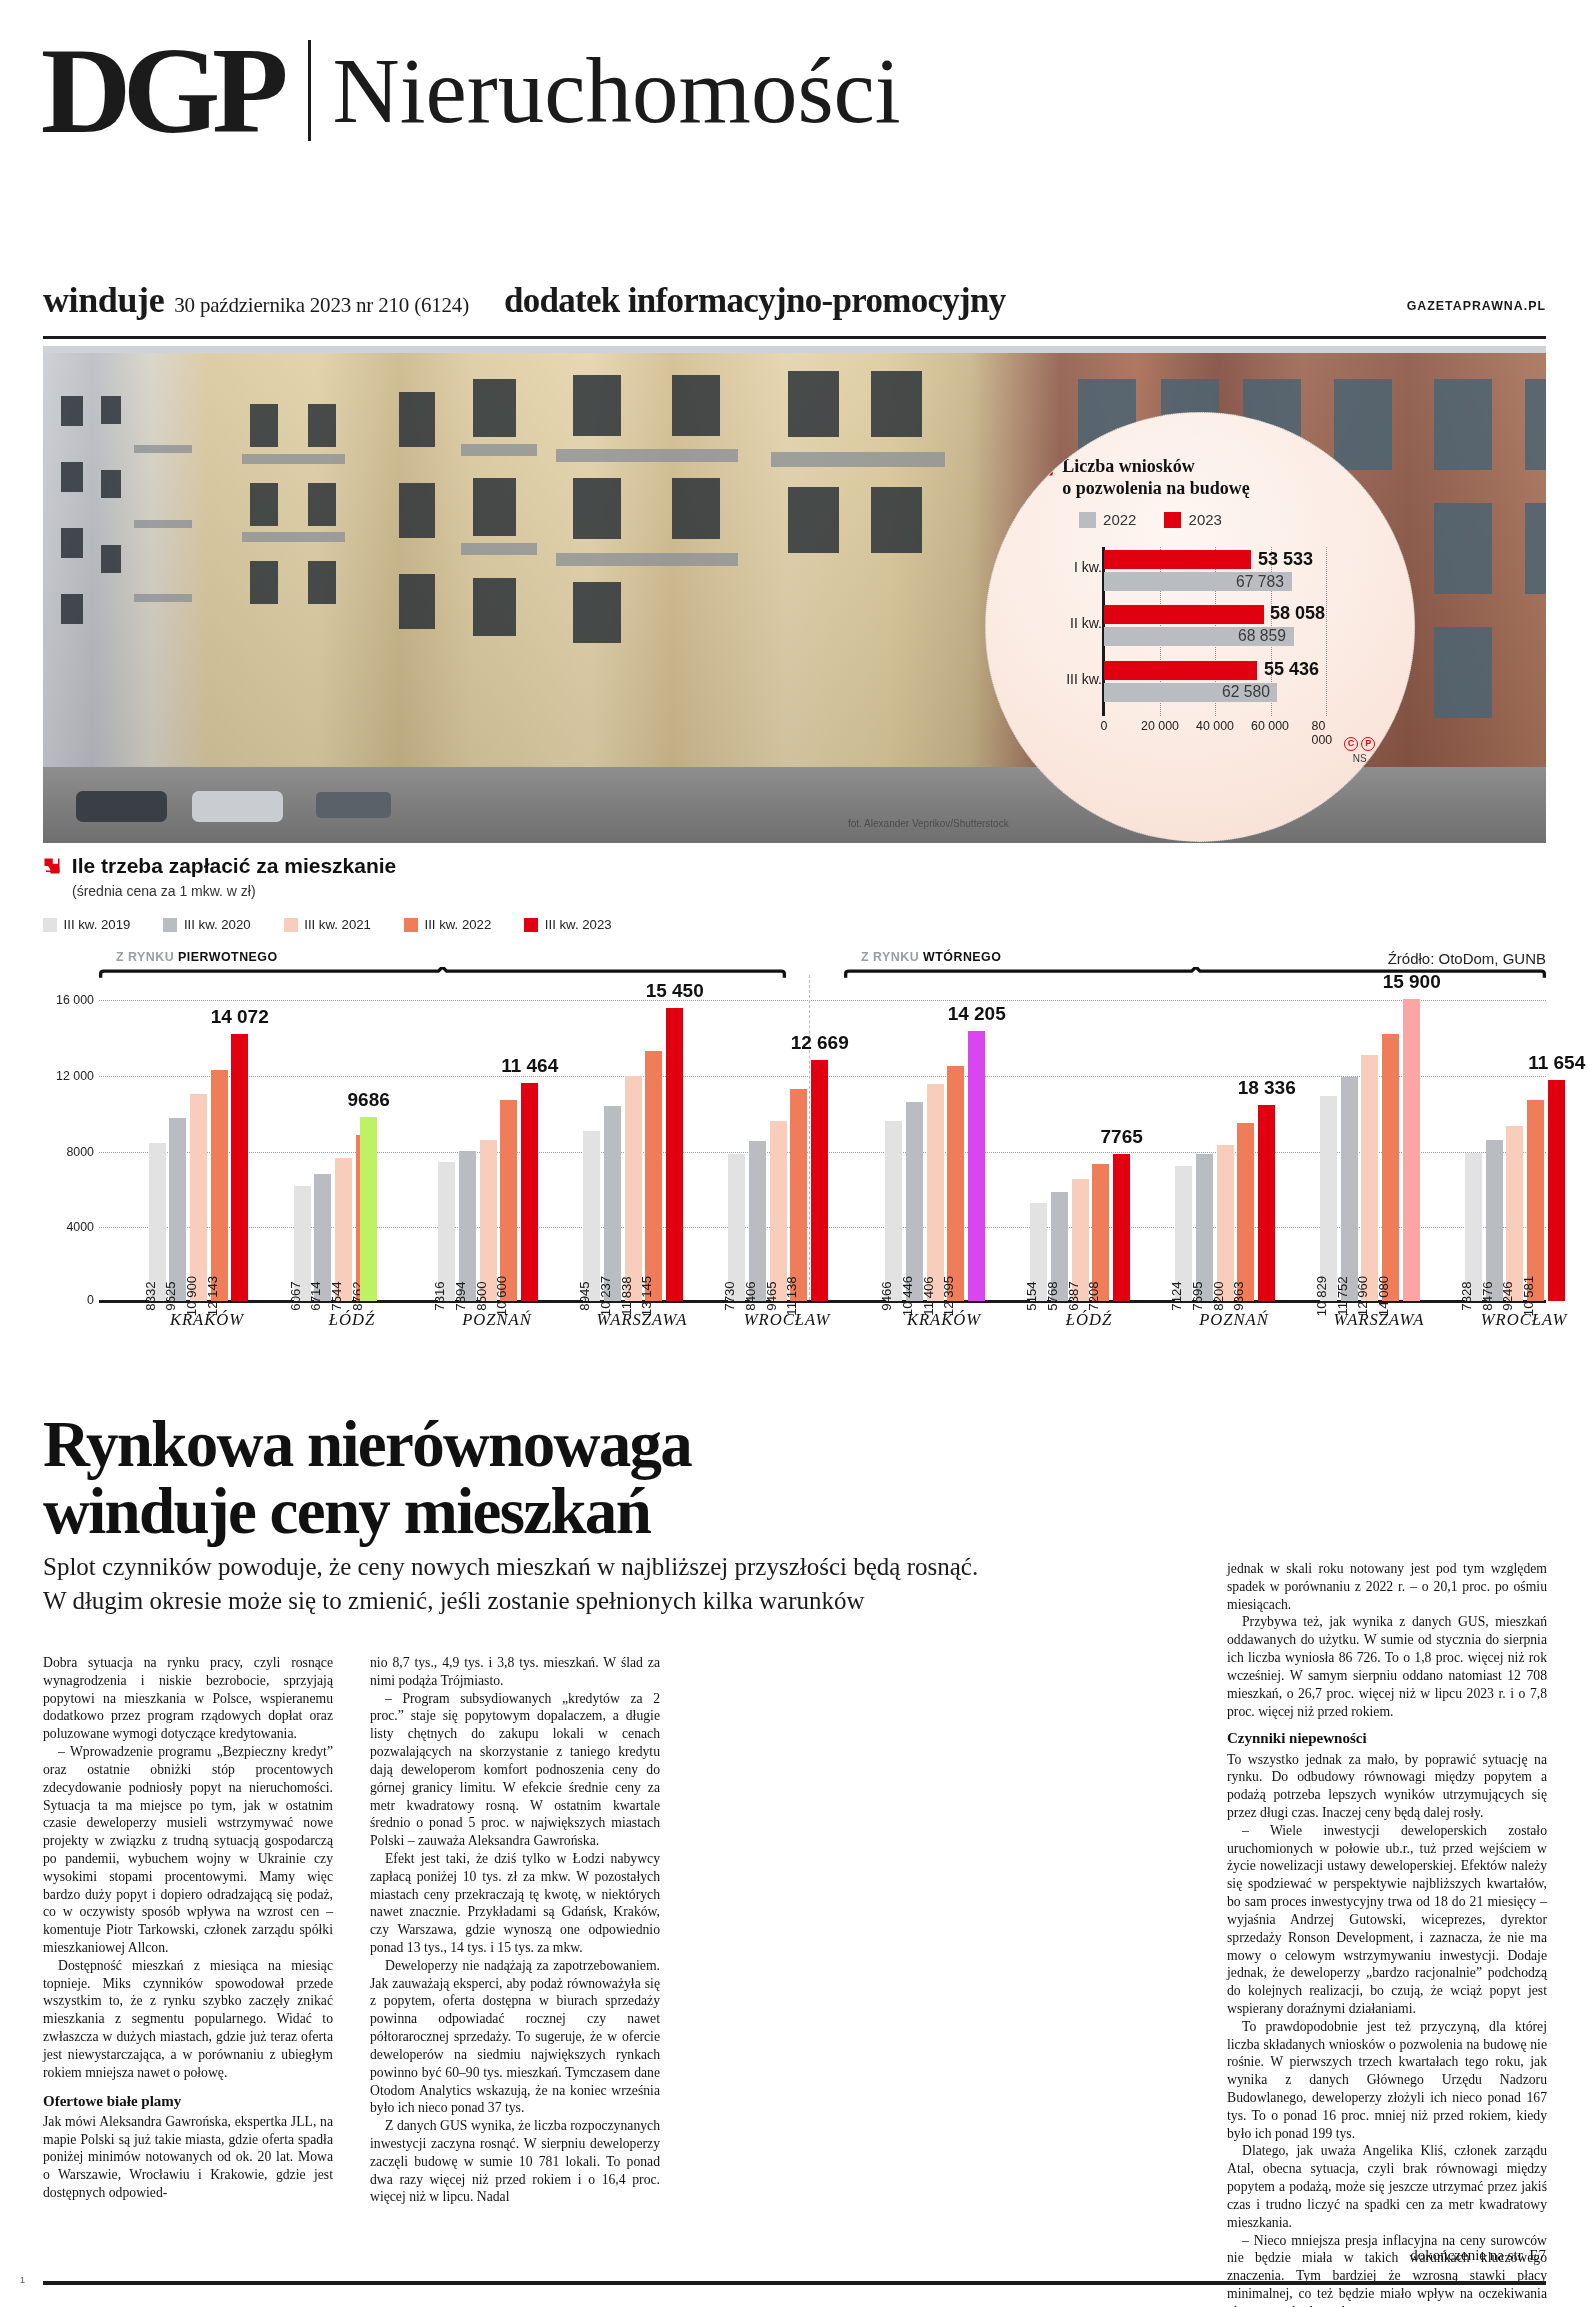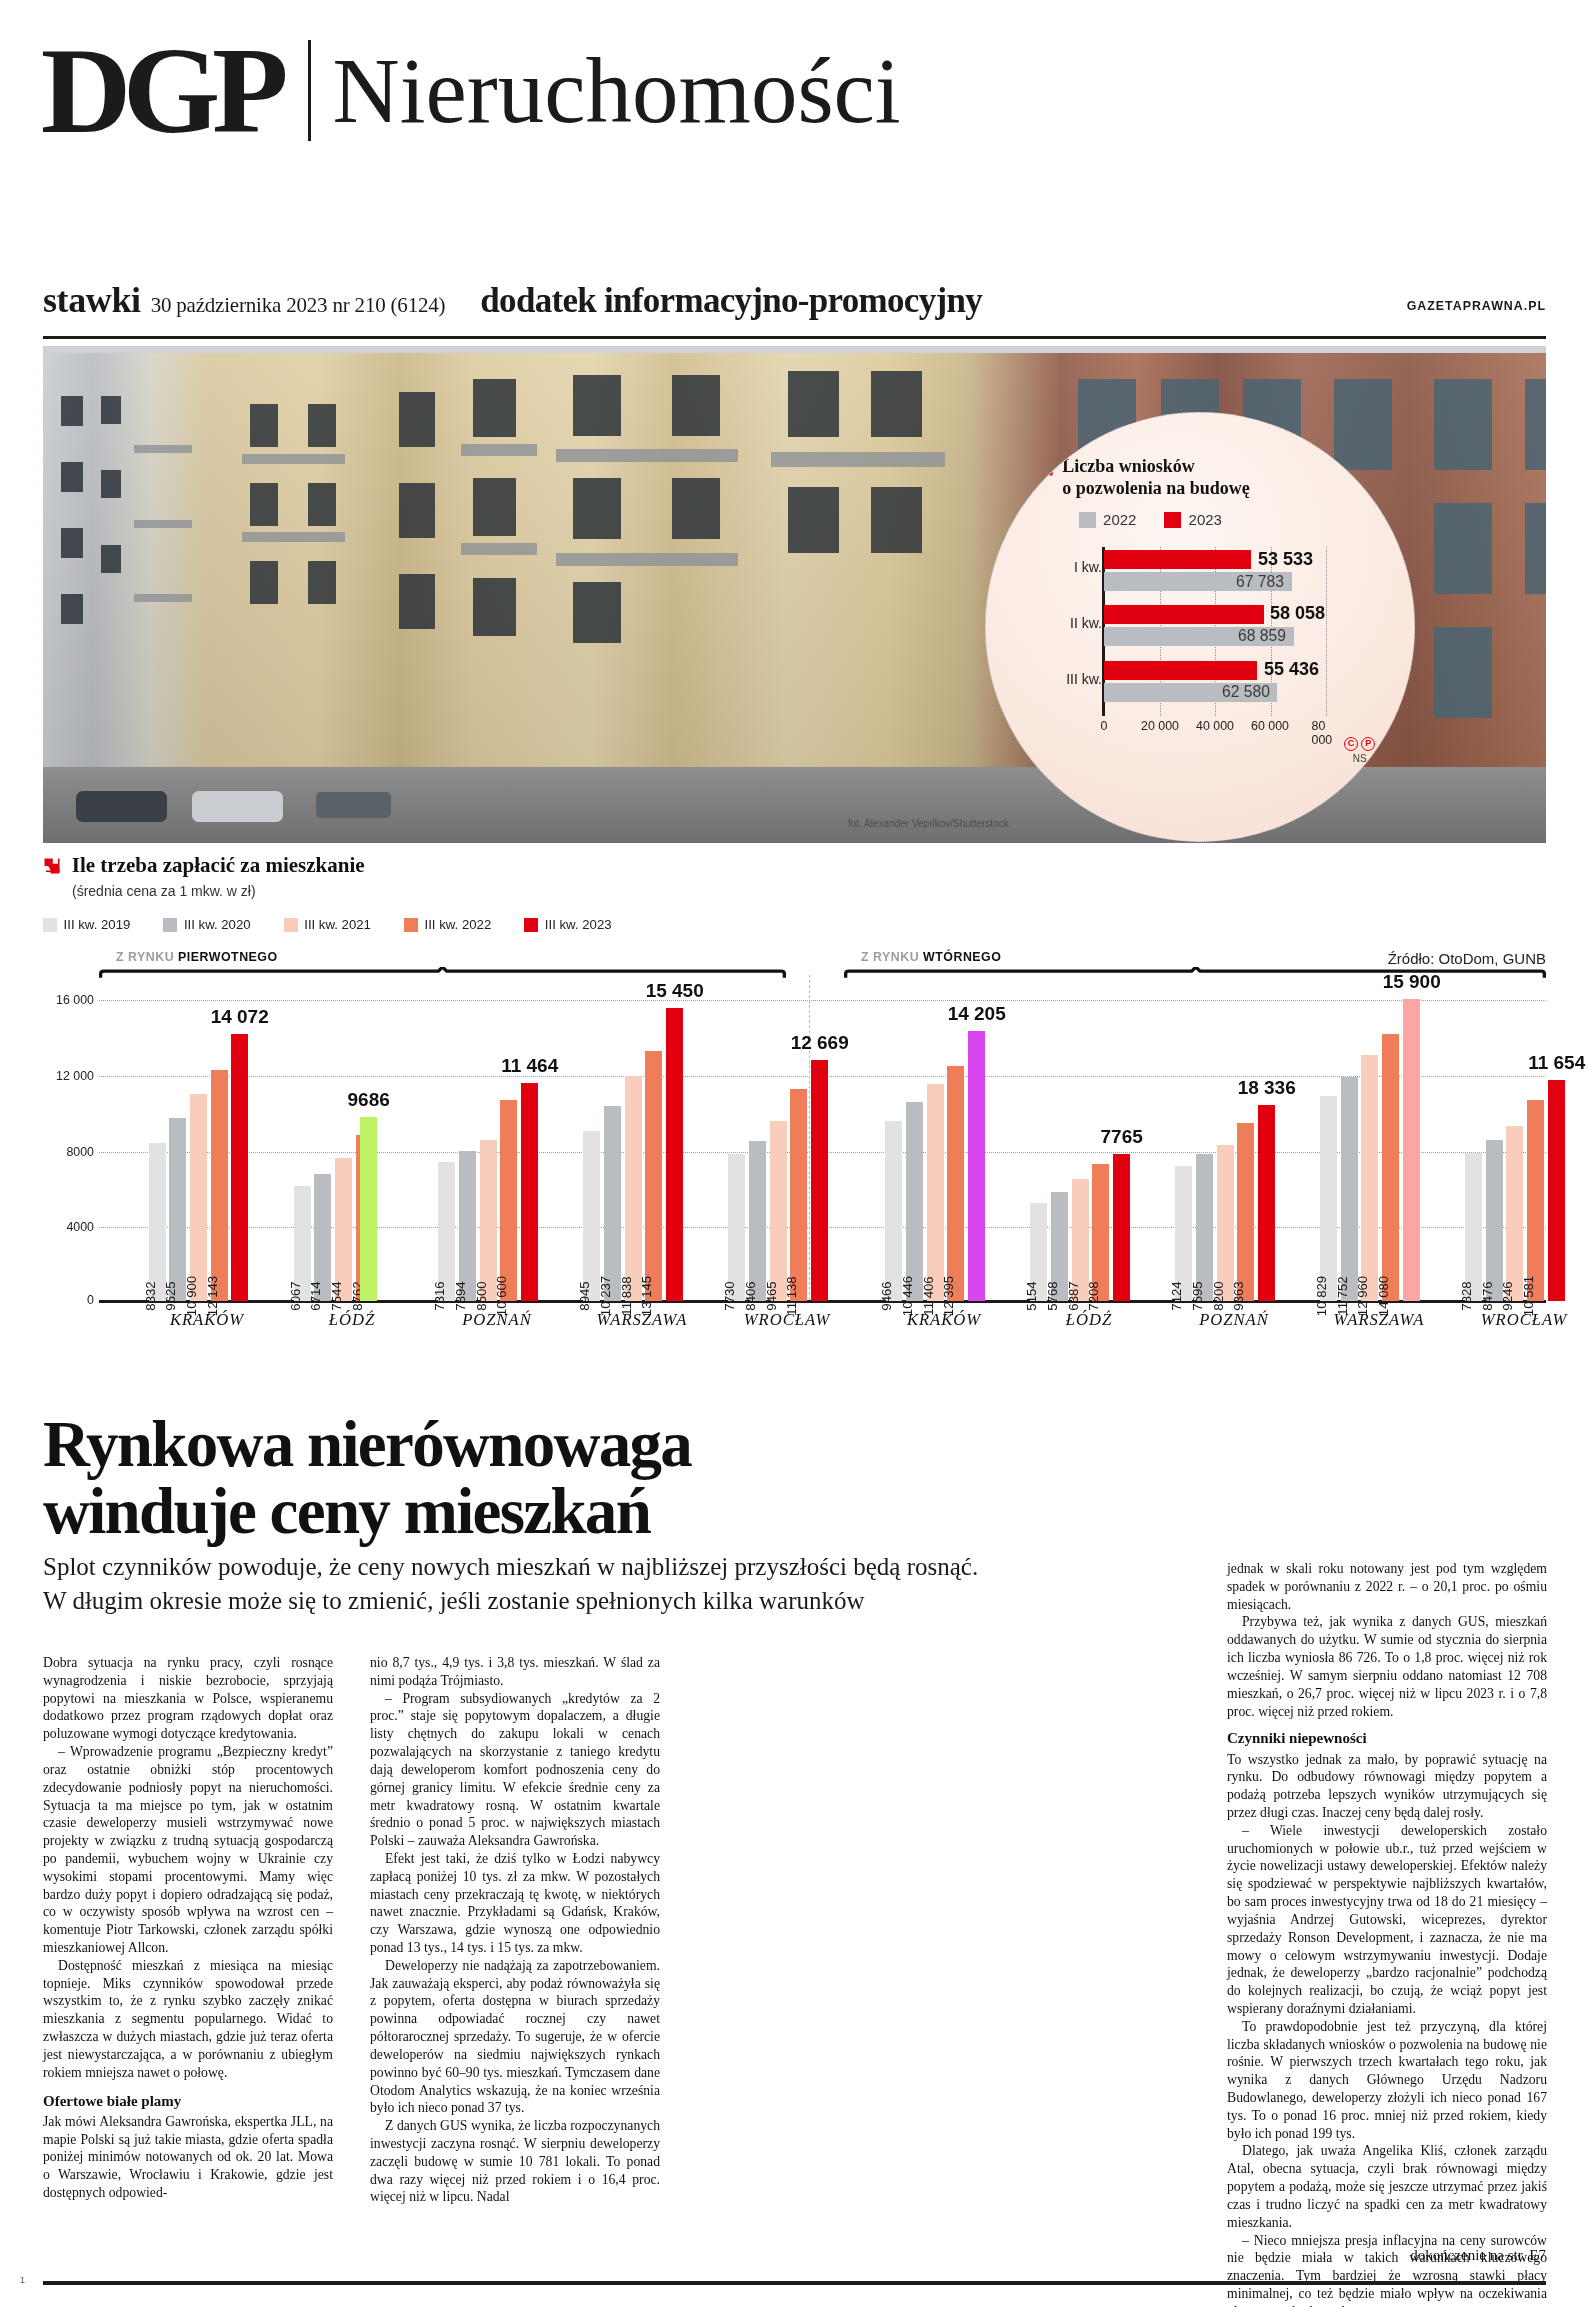--- a/index.html
+++ b/index.html
@@ -143,21 +143,21 @@
   .cp-badge {
     width:14px; height:14px; border-radius:50%; border:1.3px solid #e1000f;
     color:#e1000f; font-size:9px; font-weight:bold; line-height:11.6px; text-align:center;
     font-family:"Liberation Sans", sans-serif;
   }
 
   
   .chart-head { position:absolute; left:43px; top:854px; width:745px; }
   .ch-title-row { display:flex; gap:10.8px; align-items:flex-start; }
   .ch-title {
-    font-family:Liberation Serif, serif; font-weight:bold;
+    font-family:Liberation Sans, sans-serif; font-weight:bold;
     font-size:21px; color:#111; line-height:1.1;
   }
   .ch-sub {
     font-family:"Liberation Sans", sans-serif; font-size:14px;
     color:#333; margin-top:5.8px; margin-left:29px;
   }
   .ch-legend {
     position:absolute; left:43px; top:917px;
     display:flex; gap:33px; align-items:center;
     font-family:"Liberation Sans", sans-serif; font-size:13.2px; color:#222;
@@ -267,21 +267,21 @@
 </head>
 <body>
 
 <div class="masthead">
   <div class="dgp-logo">DGP</div>
   <div class="mast-rule"></div>
   <div class="mast-title">Nieruchomości</div>
 </div>
 
 <div class="ekstra-row">
-  <span class="ekstra-word">stawki</span>
+  <span class="ekstra-word">winduje</span>
   <span class="ekstra-date">30 października 2023 nr 210 (6124)</span>
   <span class="ekstra-dodatek">dodatek informacyjno-promocyjny</span>
   <span class="ekstra-site">GAZETAPRAWNA.PL</span>
 </div>
 <div class="mast-bottom-rule"></div>
 
 <div class="photo-wrap">
   <div class="photo">
     <div class="sky"></div>
 

